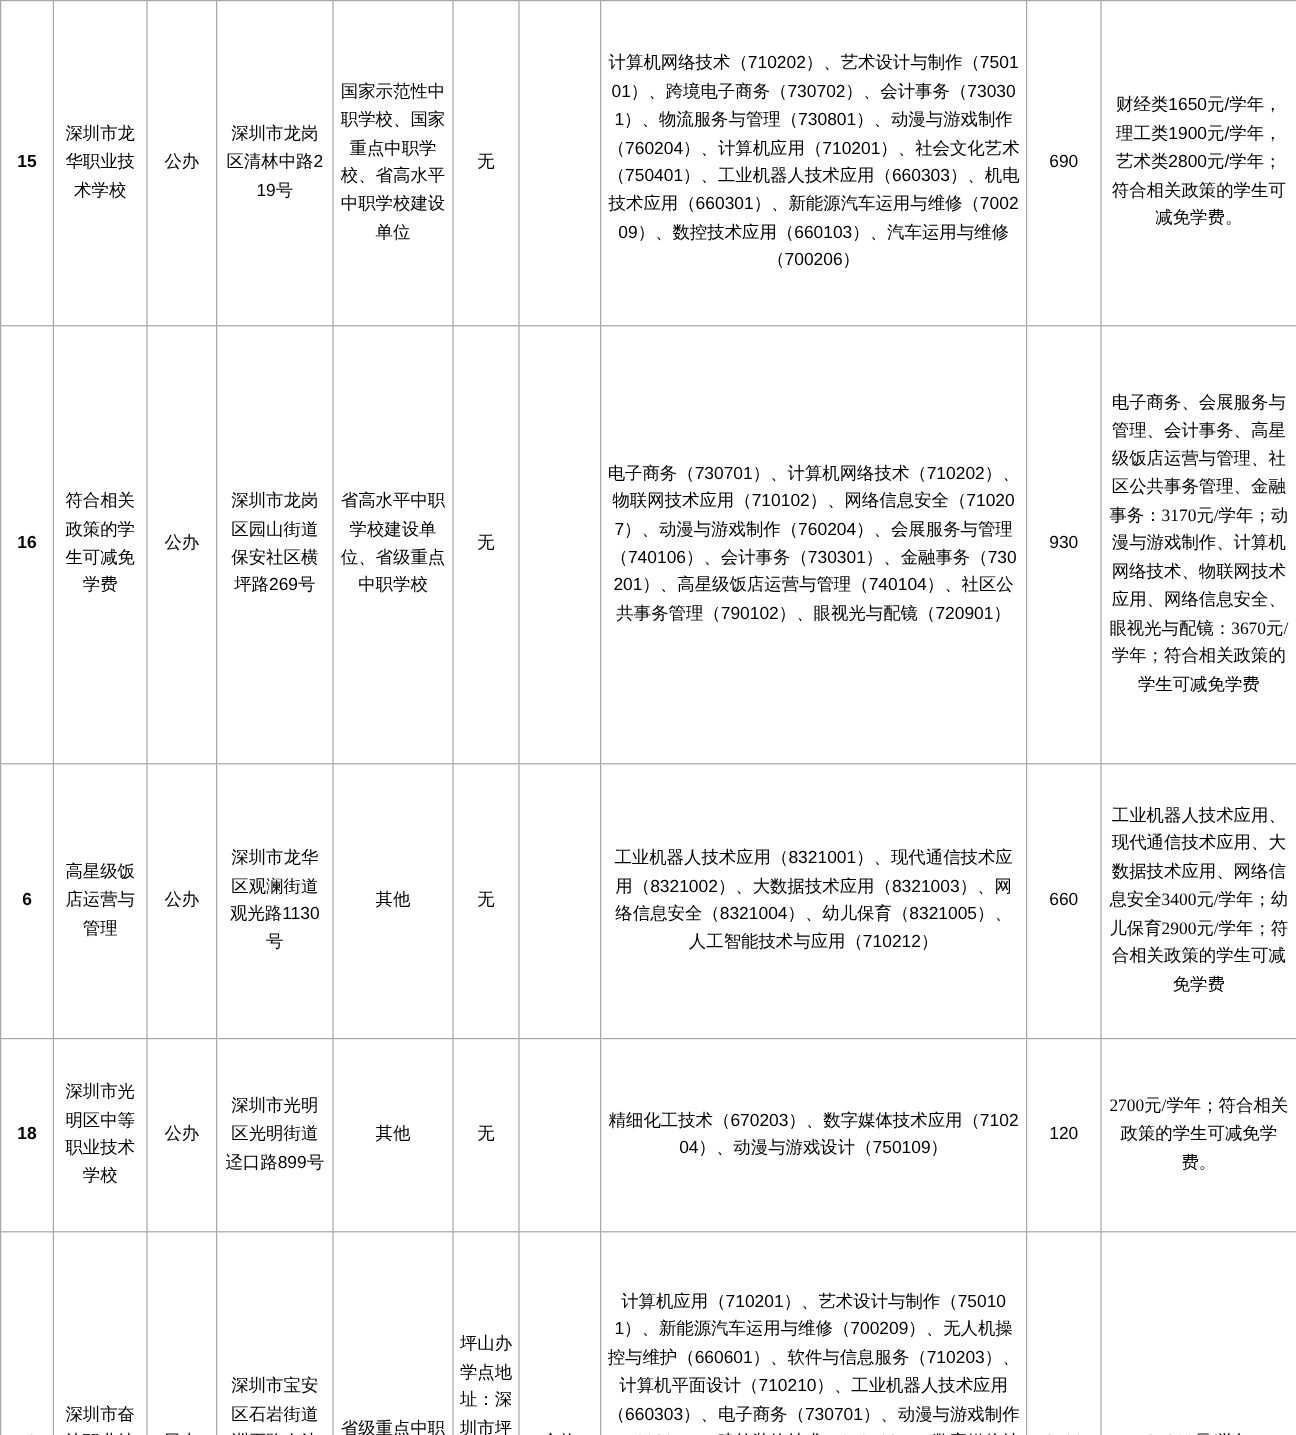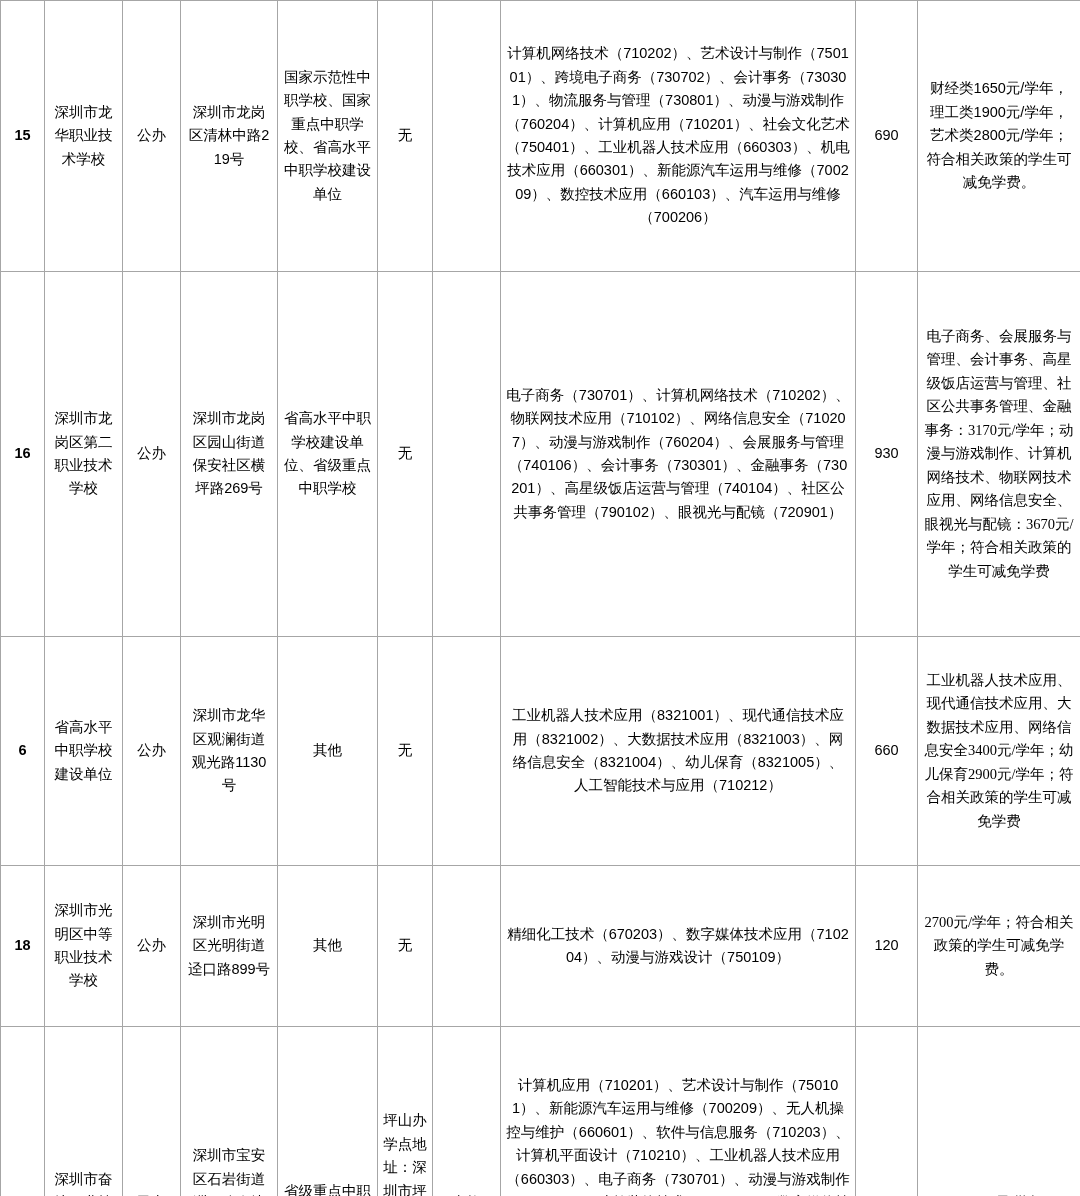--- a/index.html
+++ b/index.html
@@ -94,33 +94,33 @@
       <td class="cell-address">深圳市龙岗区清林中路219号</td>
       <td class="cell-honor">国家示范性中职学校、国家重点中职学校、省高水平中职学校建设单位</td>
       <td class="cell-branch">无</td>
       <td class="cell-eval"></td>
       <td class="cell-majors">计算机网络技术（710202）、艺术设计与制作（750101）、跨境电子商务（730702）、会计事务（730301）、物流服务与管理（730801）、动漫与游戏制作（760204）、计算机应用（710201）、社会文化艺术（750401）、工业机器人技术应用（660303）、机电技术应用（660301）、新能源汽车运用与维修（700209）、数控技术应用（660103）、汽车运用与维修（700206）</td>
       <td class="cell-plan">690</td>
       <td class="cell-fee">财经类1650元/学年，理工类1900元/学年，艺术类2800元/学年；符合相关政策的学生可减免学费。</td>
     </tr>
     <tr class="r16">
       <td class="cell-index">16</td>
-      <td class="cell-name">深圳市龙岗区第二职业技术学校</td>
+      <td class="cell-name">符合相关政策的学生可减免学费</td>
       <td class="cell-type">公办</td>
       <td class="cell-address">深圳市龙岗区园山街道保安社区横坪路269号</td>
       <td class="cell-honor">省高水平中职学校建设单位、省级重点中职学校</td>
       <td class="cell-branch">无</td>
       <td class="cell-eval"></td>
       <td class="cell-majors">电子商务（730701）、计算机网络技术（710202）、物联网技术应用（710102）、网络信息安全（710207）、动漫与游戏制作（760204）、会展服务与管理（740106）、会计事务（730301）、金融事务（730201）、高星级饭店运营与管理（740104）、社区公共事务管理（790102）、眼视光与配镜（720901）</td>
       <td class="cell-plan">930</td>
       <td class="cell-fee align-left">电子商务、会展服务与管理、会计事务、高星级饭店运营与管理、社区公共事务管理、金融事务：3170元/学年；动漫与游戏制作、计算机网络技术、物联网技术应用、网络信息安全、眼视光与配镜：3670元/学年；符合相关政策的学生可减免学费</td>
     </tr>
     <tr class="r17">
       <td class="cell-index">6</td>
-      <td class="cell-name">省高水平中职学校建设单位</td>
+      <td class="cell-name">高星级饭店运营与管理</td>
       <td class="cell-type">公办</td>
       <td class="cell-address">深圳市龙华区观澜街道观光路1130号</td>
       <td class="cell-honor">其他</td>
       <td class="cell-branch">无</td>
       <td class="cell-eval"></td>
       <td class="cell-majors">工业机器人技术应用（8321001）、现代通信技术应用（8321002）、大数据技术应用（8321003）、网络信息安全（8321004）、幼儿保育（8321005）、人工智能技术与应用（710212）</td>
       <td class="cell-plan">660</td>
       <td class="cell-fee align-left">工业机器人技术应用、现代通信技术应用、大数据技术应用、网络信息安全3400元/学年；幼儿保育2900元/学年；符合相关政策的学生可减免学费</td>
     </tr>
     <tr class="r18">

